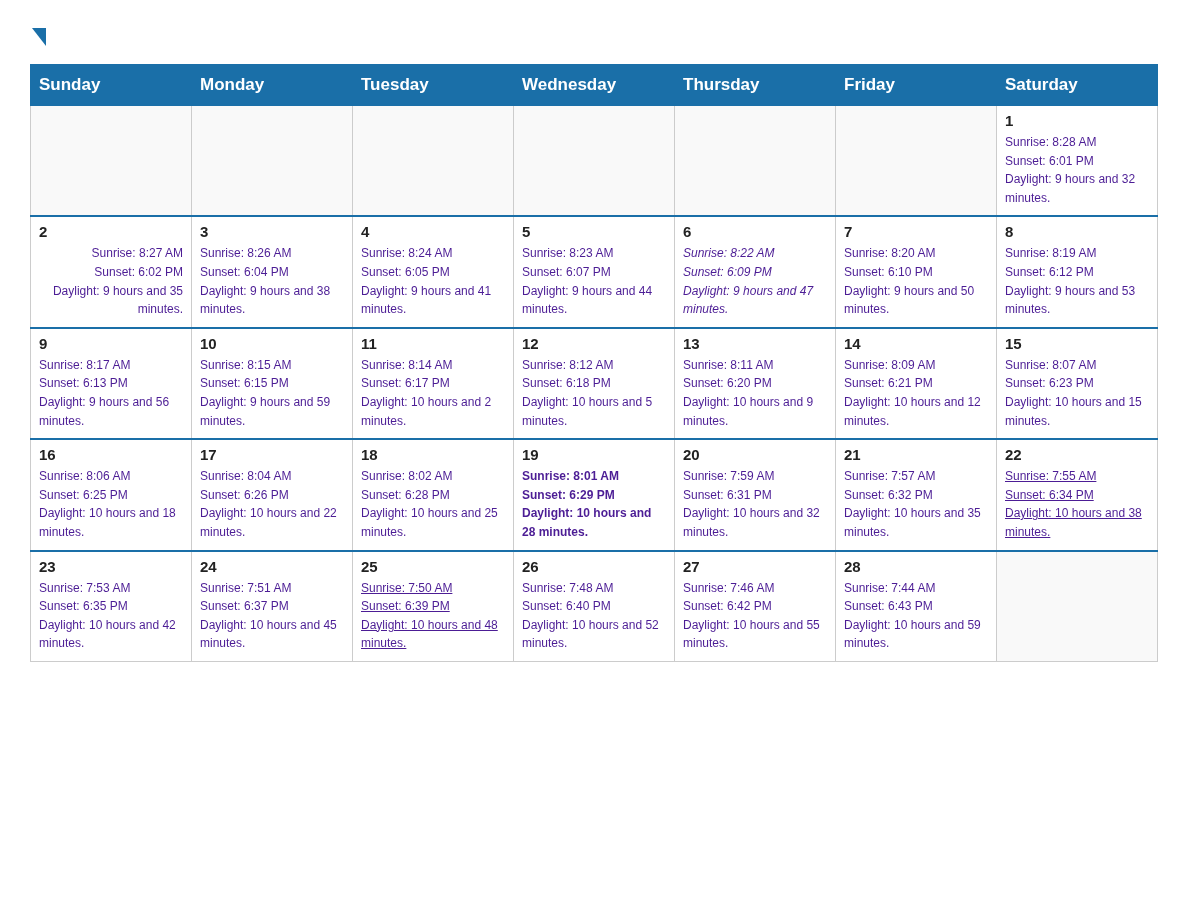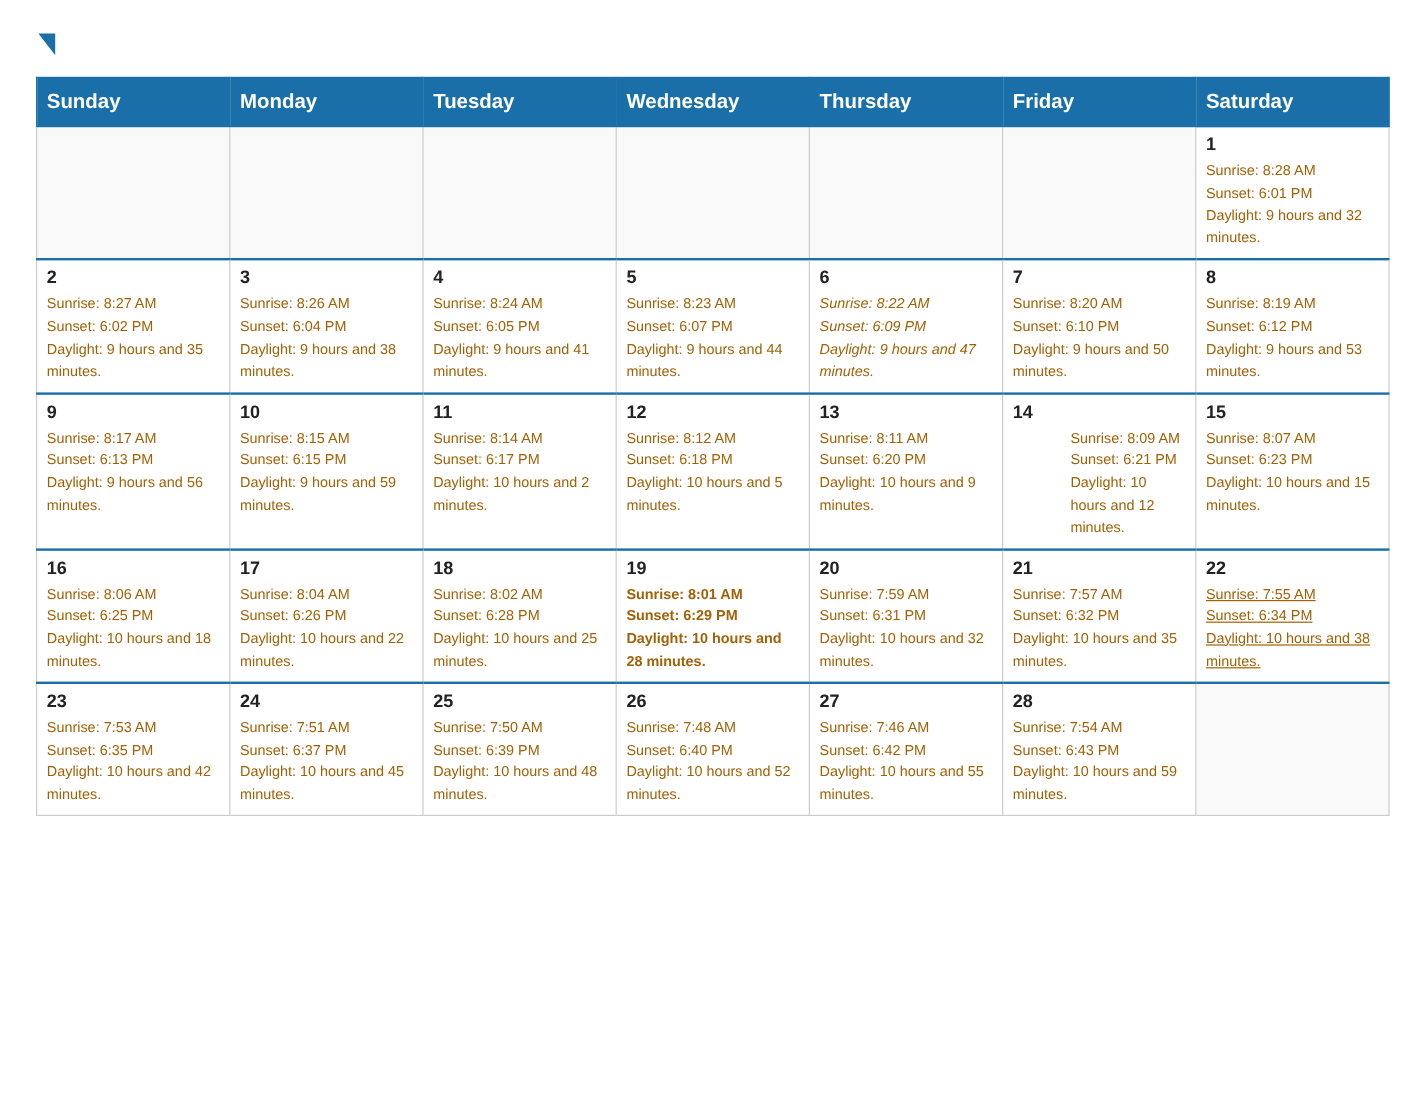--- a/index.html
+++ b/index.html
@@ -89,21 +89,21 @@
     }
     .day-number {
       font-size: 15px;
       font-weight: bold;
       color: #222;
       margin-bottom: 4px;
       display: block;
     }
     .day-info {
       font-size: 12px;
-      color: #a16207;
+      color: #4c1d95;
       line-height: 1.55;
     }
     .empty-cell {
       background: #f9f9f9;
     }
     .row-separator td {
       border-top: 2px solid #1a6fa8;
     }
     .calendar tr:first-child td {
       border-top: none;
@@ -151,21 +151,21 @@
         <td>
           <span class="day-number">1</span>
           <div class="day-info" style="white-space: pre-line;">Sunrise: 8:28 AM
 Sunset: 6:01 PM
 Daylight: 9 hours and 32 minutes.</div>
         </td>
       </tr>
       <tr class="row-separator">
         <td>
           <span class="day-number">2</span>
-          <div class="day-info" style="white-space: pre-line;">Sunrise: 8:27 AM
+          <div class="day-info" style="white-space: pre-line; text-align: right;">Sunrise: 8:27 AM
 Sunset: 6:02 PM
 Daylight: 9 hours and 35 minutes.</div>
         </td>
         <td>
           <span class="day-number">3</span>
           <div class="day-info" style="white-space: pre-line;">Sunrise: 8:26 AM
 Sunset: 6:04 PM
 Daylight: 9 hours and 38 minutes.</div>
         </td>
         <td>
@@ -225,21 +225,21 @@
 Daylight: 10 hours and 5 minutes.</div>
         </td>
         <td>
           <span class="day-number">13</span>
           <div class="day-info" style="white-space: pre-line;">Sunrise: 8:11 AM
 Sunset: 6:20 PM
 Daylight: 10 hours and 9 minutes.</div>
         </td>
         <td>
           <span class="day-number">14</span>
-          <div class="day-info" style="white-space: pre-line; margin-left: 48px;">Sunrise: 8:09 AM
+          <div class="day-info" style="white-space: pre-line;">Sunrise: 8:09 AM
 Sunset: 6:21 PM
 Daylight: 10 hours and 12 minutes.</div>
         </td>
         <td>
           <span class="day-number">15</span>
           <div class="day-info" style="white-space: pre-line;">Sunrise: 8:07 AM
 Sunset: 6:23 PM
 Daylight: 10 hours and 15 minutes.</div>
         </td>
       </tr>
@@ -295,38 +295,38 @@
 Daylight: 10 hours and 42 minutes.</div>
         </td>
         <td>
           <span class="day-number">24</span>
           <div class="day-info" style="white-space: pre-line;">Sunrise: 7:51 AM
 Sunset: 6:37 PM
 Daylight: 10 hours and 45 minutes.</div>
         </td>
         <td>
           <span class="day-number">25</span>
-          <div class="day-info" style="white-space: pre-line;">Sunrise: 7:50 AM
+          <div class="day-info" style="white-space: pre-line; text-decoration: underline;">Sunrise: 7:50 AM
 Sunset: 6:39 PM
 Daylight: 10 hours and 48 minutes.</div>
         </td>
         <td>
           <span class="day-number">26</span>
           <div class="day-info" style="white-space: pre-line;">Sunrise: 7:48 AM
 Sunset: 6:40 PM
 Daylight: 10 hours and 52 minutes.</div>
         </td>
         <td>
           <span class="day-number">27</span>
           <div class="day-info" style="white-space: pre-line;">Sunrise: 7:46 AM
 Sunset: 6:42 PM
 Daylight: 10 hours and 55 minutes.</div>
         </td>
         <td>
           <span class="day-number">28</span>
-          <div class="day-info" style="white-space: pre-line;">Sunrise: 7:54 AM
+          <div class="day-info" style="white-space: pre-line;">Sunrise: 7:44 AM
 Sunset: 6:43 PM
 Daylight: 10 hours and 59 minutes.</div>
         </td>
         <td class="empty-cell"></td>
       </tr>
     </tbody>
 </table>
 
 </body></html>

